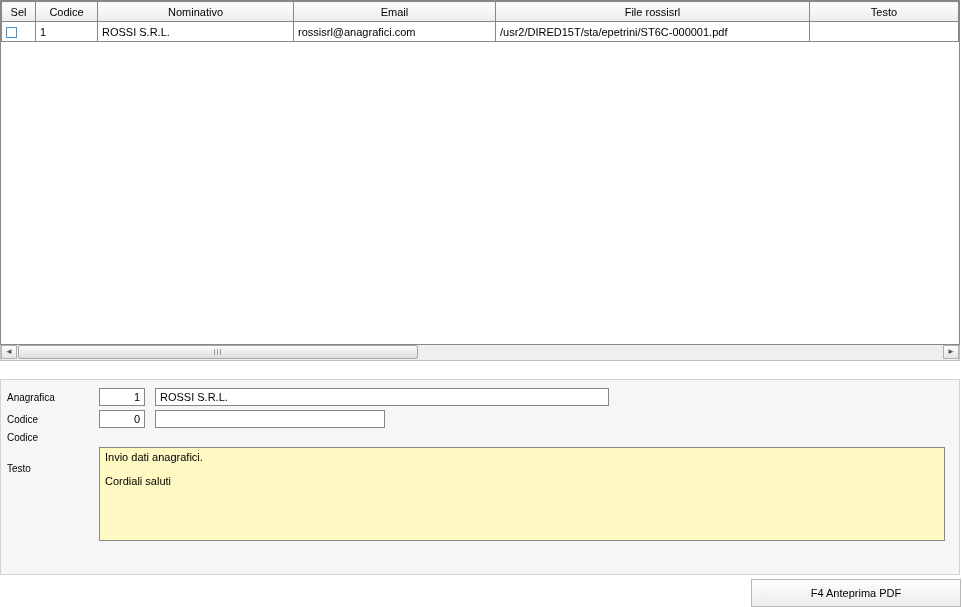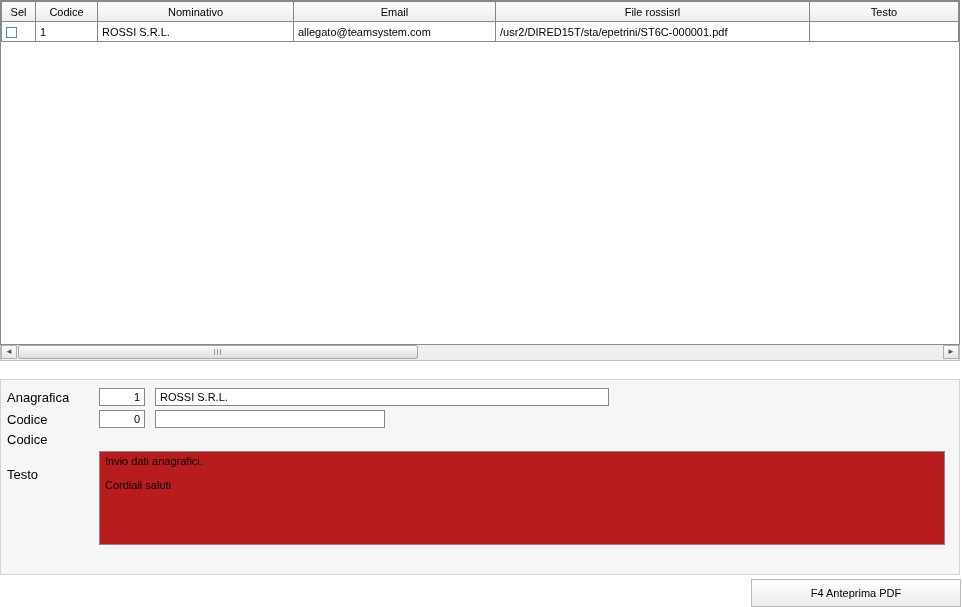--- a/index.html
+++ b/index.html
@@ -118,40 +118,40 @@
     position: relative;
   }
   .row {
     display: flex;
     align-items: center;
     margin-bottom: 4px;
     gap: 10px;
   }
   .row .label {
     width: 82px;
-    font-size: 13px;
+    font-size: 10px;
     color: #000;
   }
   .field {
     border: 1px solid #888;
     background: #fff;
     height: 18px;
     padding: 1px 4px;
     font-size: 11px;
     font-family: inherit;
   }
   .field.num    { width: 46px; text-align: right; }
   .field.wide1  { width: 454px; }
   .field.wide2  { width: 230px; }
   .field.oggetto{ width: 316px; }
 
   .testo-row { align-items: flex-start; }
   .testo-area {
     border: 1px solid #888;
-    background: #b91c1c;
+    background: #fef9c3;
     width: 846px;
     height: 94px;
     padding: 3px 5px;
     font-size: 11px;
     font-family: inherit;
     resize: none;
     white-space: pre-wrap;
     overflow-y: scroll;
   }
 
@@ -198,21 +198,21 @@
         <th>Testo</th>
       </tr>
     </thead>
     <tbody>
       <tr>
         <td class="center">
           <span class="sel-checkbox"></span>
         </td>
         <td class="center">1</td>
         <td>ROSSI S.R.L.</td>
-        <td class="highlight">allegato@teamsystem.com</td>
+        <td class="highlight">rossisrl@anagrafici.com</td>
         <td>/usr2/DIRED15T/sta/epetrini/ST6C-000001.pdf</td>
         <td></td>
       </tr>
     </tbody>
   </table>
 </div>
 
 <div class="hscroll">
   <div class="arrow-l">◄</div>
   <div class="track">

